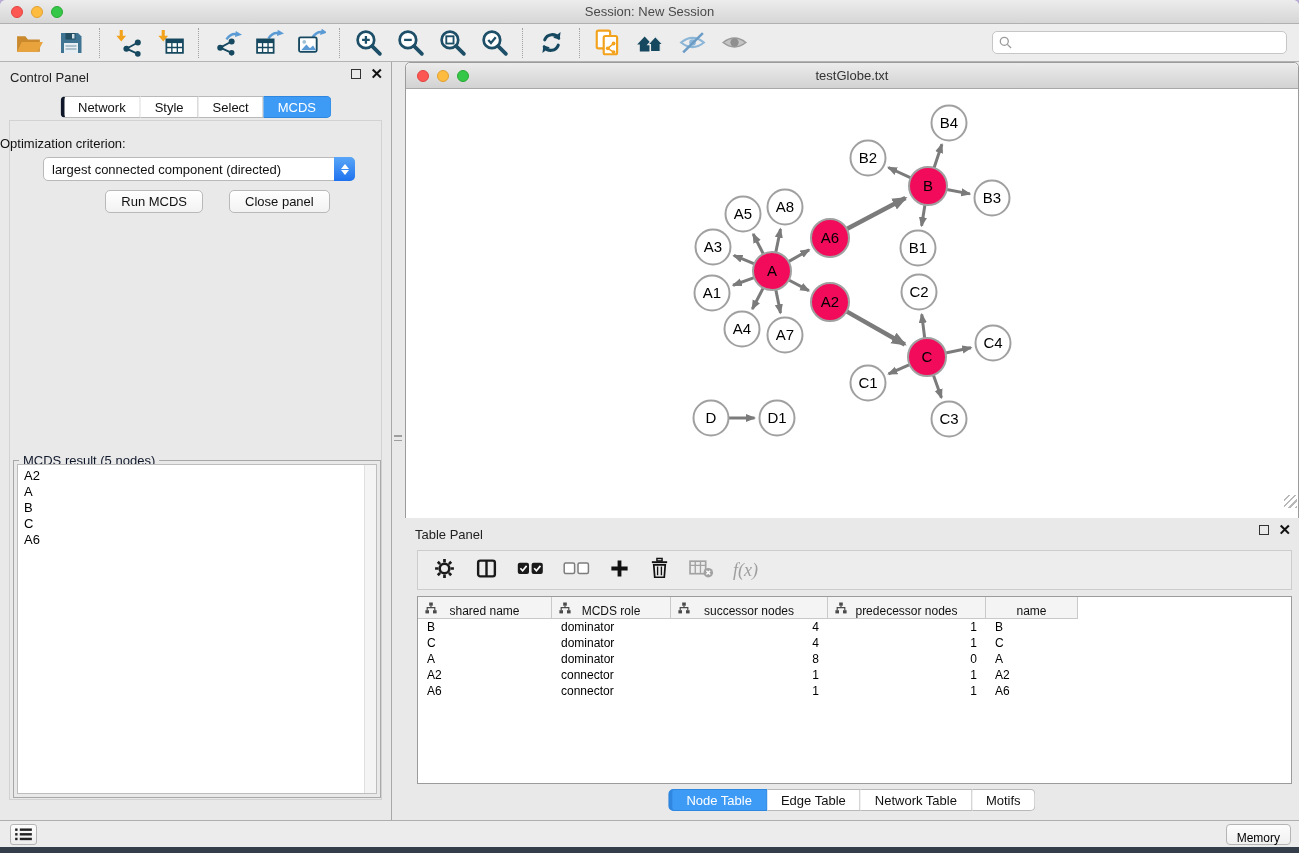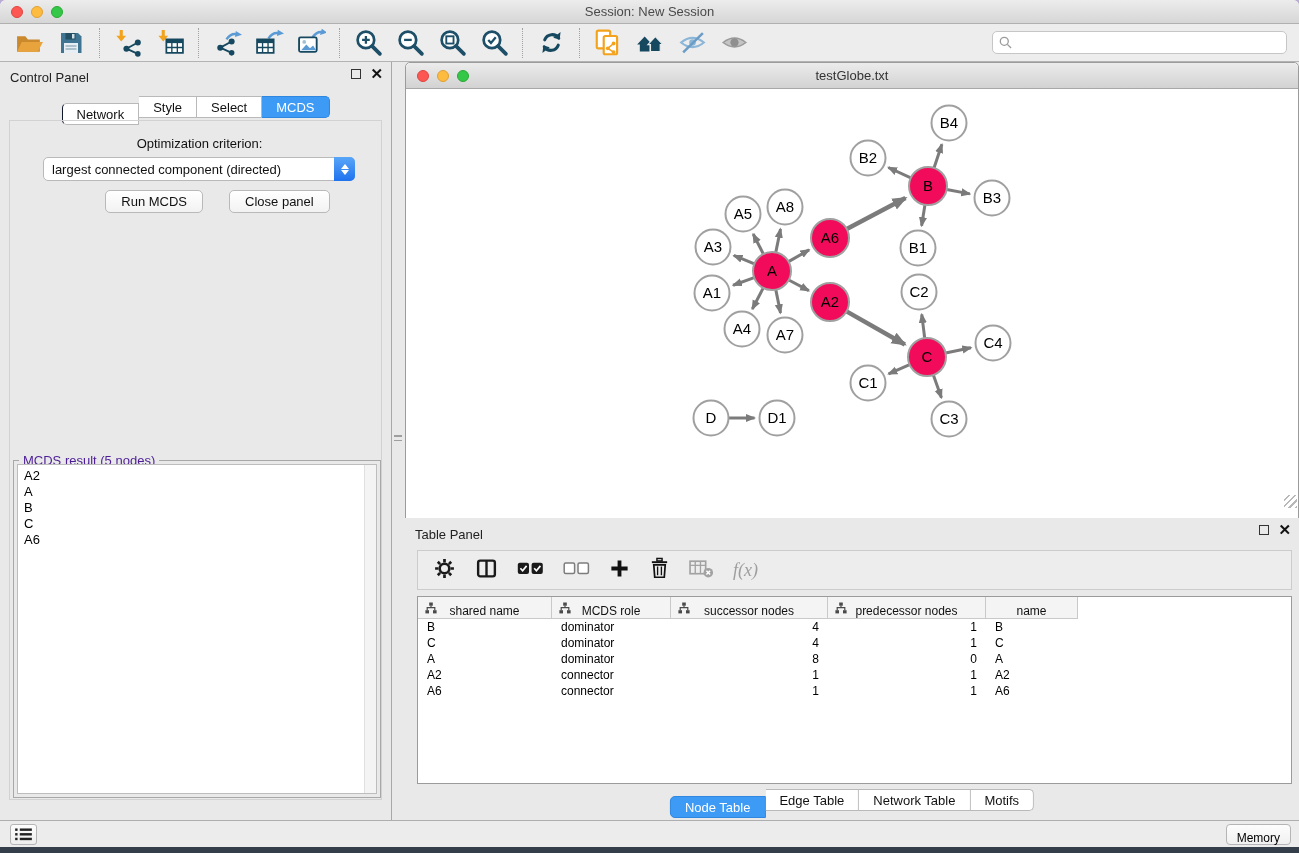--- a/index.html
+++ b/index.html
@@ -23,35 +23,35 @@
   #search-box input { border:none; outline:none; flex:1; font-size:12px; background:transparent; }
 
   
   #control-panel { position:absolute; left:0; top:62px; width:392px; height:758px; background:#e9e9e9; border-right:1px solid #a8a8a8; }
   .panel-head { position:relative; height:30px; font-size:13px; color:#222; padding:8px 10px 0; }
   .panel-head .win-icons { position:absolute; right:8px; top:7px; display:flex; gap:9px; align-items:center; }
   .float-ico { width:10px; height:10px; border:1.5px solid #333; display:inline-block; }
   .close-ico { font-size:15px; font-weight:700; color:#111; line-height:10px; }
   #cp-tabs { position:absolute; top:34px; left:50%; transform:translateX(-50%); display:flex; }
   .seg { font-size:13px; color:#111; background:#fff; border:1px solid #b9b9b9; border-left:none; padding:0 14px; height:22px; line-height:21px; white-space:nowrap; }
-  .seg:first-child { border-left:1px solid #0f172a; border-radius:5px 0 0 5px;margin-top:7px; }
+  .seg:first-child { border-left:4px solid #0f172a; border-radius:5px 0 0 5px; }
   .seg:last-child { border-radius:0 5px 5px 0; }
   .seg.active { background:#3d9bf5; border-color:#2f87e0; color:#fff; }
   #cp-box { position:absolute; left:9px; right:9px; top:58px; bottom:20px; border:1px solid #d2d2d2; }
-  #opt-label { position:absolute; left:8px; right:0; top:74px; text-align:center; font-size:13px; color:#111; }
+  #opt-label { position:absolute; left:0; right:0; top:74px; font-size:13px; color:#111; }
   #opt-select { position:absolute; left:43px; top:95px; width:312px; height:24px; background:#fff; border:1px solid #b9b9b9; border-radius:5px; display:flex; align-items:center; }
   #opt-select .val { flex:1; font-size:13px; color:#111; padding-left:8px; white-space:nowrap; overflow:hidden; }
   #opt-select .stepper { width:21px; height:24px; margin-right:-1px; background:linear-gradient(#58a6f8,#1f72ee); border-radius:0 5px 5px 0; display:flex; flex-direction:column; align-items:center; justify-content:center; gap:1px; }
   .chev { width:0; height:0; border-left:4px solid transparent; border-right:4px solid transparent; }
   .chev.up { border-bottom:5px solid #fff; }
   .chev.down { border-top:5px solid #fff; }
   #cp-buttons { position:absolute; left:0; right:0; top:128px; display:flex; justify-content:center; gap:26px;margin-left:44px; }
   .mac-btn { height:23px; background:linear-gradient(#fff,#f2f2f2); border:1px solid #b9b9b9; border-radius:5px; font-size:13px; color:#111; padding:0 15px; line-height:21px; }
   #mcds-group { position:absolute; left:13px; right:10px; top:398px; bottom:22px; border:1px solid #a8a8a8; }
-  #mcds-group .legend { position:absolute; top:-8px; left:5px; background:#e9e9e9; padding:0 4px; font-size:13px; color:#4c1d95; }
+  #mcds-group .legend { position:absolute; top:-8px; left:5px; background:#e9e9e9; padding:0 4px; font-size:13px; color:#0f172a; }
   #mcds-list { position:absolute; inset:3px; background:#fff; border:1px solid #bdbdbd; padding:3px 0 0 6px; overflow:hidden; }
   #mcds-list .scroll { position:absolute; right:0; top:0; bottom:0; width:12px; background:#f4f4f4; border-left:1px solid #e0e0e0; }
   .mcds-item { font-size:13px; color:#000; line-height:16px; }
 
   
   .vgrip { position:absolute; left:394px; top:431px; width:8px; height:14px; display:flex; flex-direction:column; gap:3px; justify-content:center; }
   .vgrip i { display:block; height:1.5px; background:#9e9e9e; }
   .hgrip { position:absolute; left:845px; top:512px; width:14px; height:8px; display:flex; gap:3px; justify-content:center; }
   .hgrip i { display:block; width:1.5px; background:#9e9e9e; }
 

